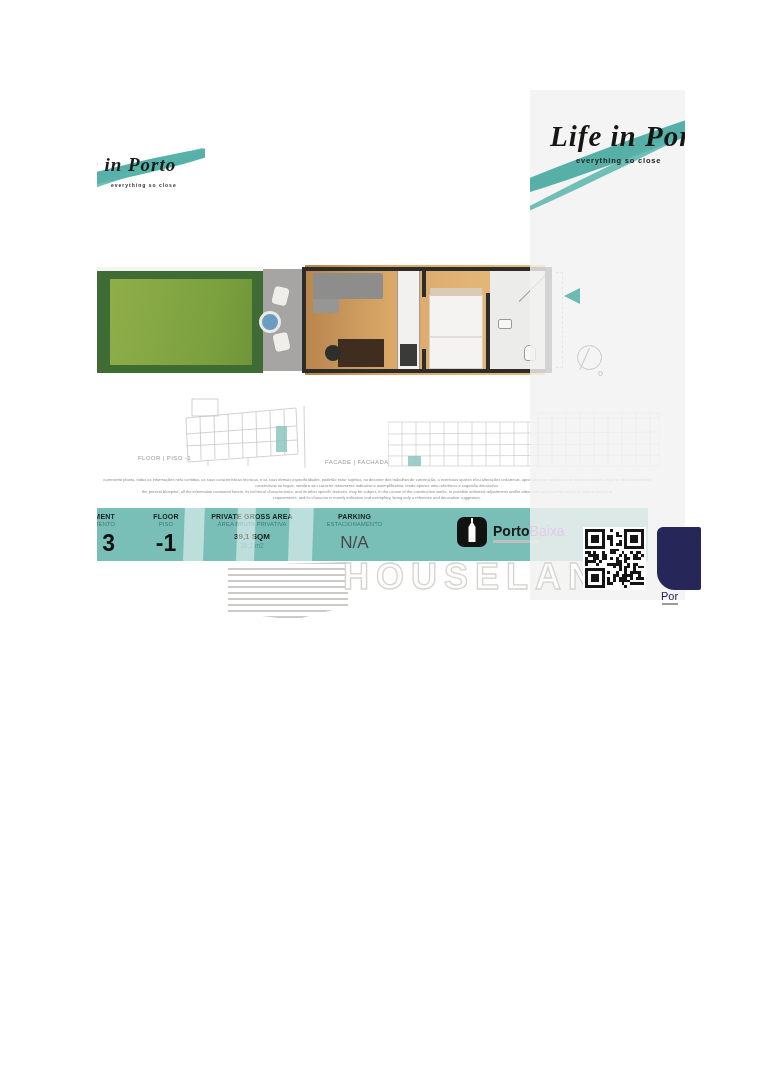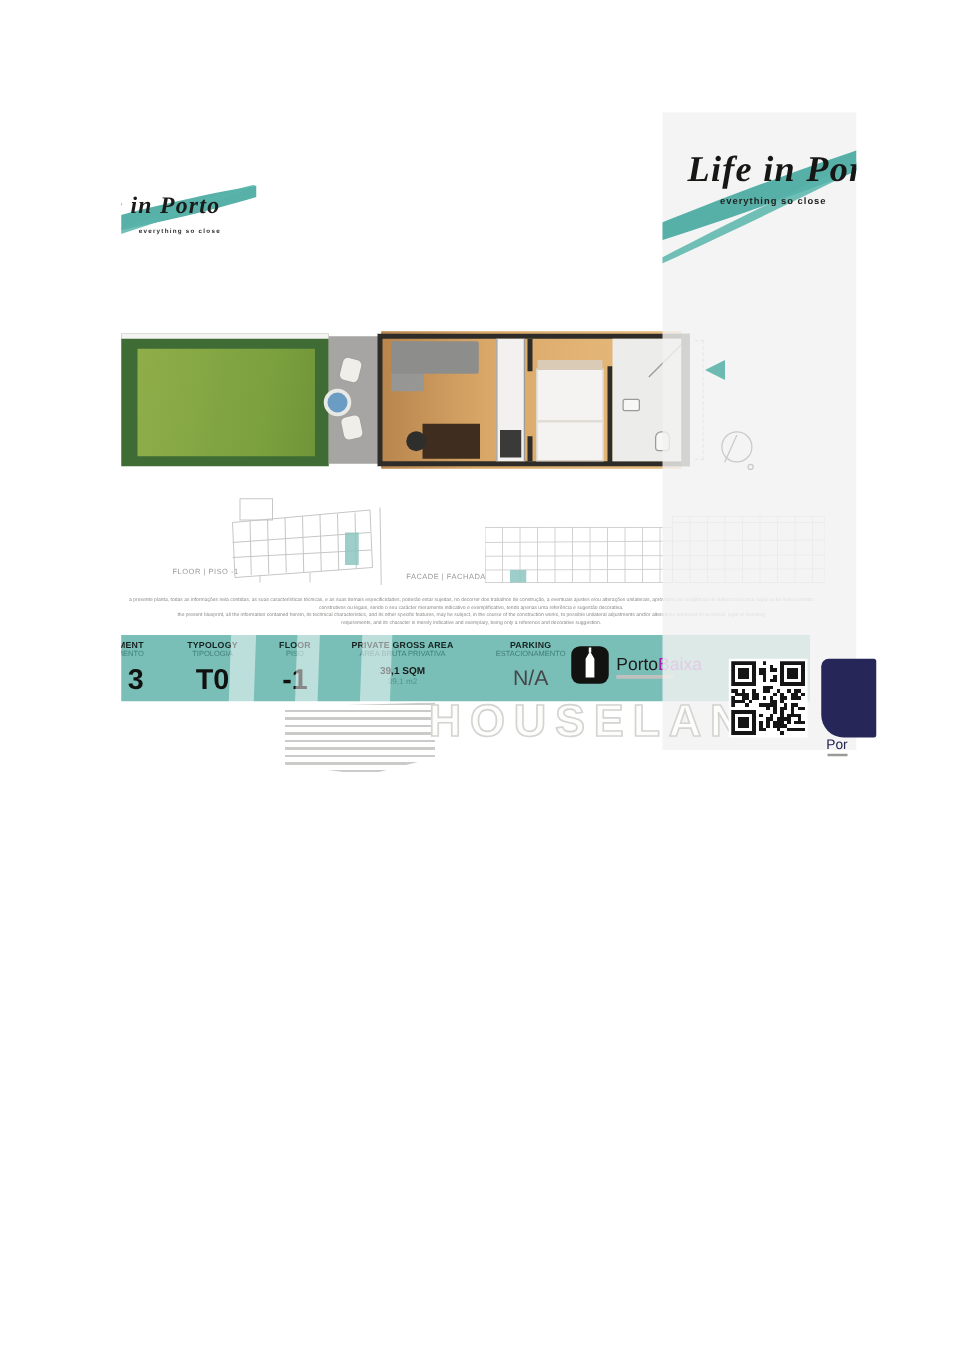--- a/index.html
+++ b/index.html
@@ -68,21 +68,21 @@
   .c1 { width:38px; overflow:hidden; }
   .c1in { position:absolute; right:20px; top:5px; text-align:right; white-space:nowrap; }
   .c2 { width:70px; } .c3 { width:62px; }
   .c4 { width:110px; } .c5 { width:95px; }
   .c4 .v1 { font-size:8px; font-weight:bold; color:#181817; line-height:11px; margin-top:3px; }
   .c4 .v2 { font-size:6.5px; color:#55938d; line-height:8px; }
   .c5 .val-na { font-size:17px; color:#46464a; line-height:26px; margin-top:2px; }
   .pb-logo { position:absolute; left:457px; top:517px; display:flex; align-items:flex-start; }
   .pb-icon { width:30px; height:30px; background:#121210; border-radius:7px; position:relative; flex:none; }
   .pb-name { margin-left:6px; margin-top:7px; font-size:14px; line-height:14px; white-space:nowrap; }
-  .pb-bold { font-weight:normal; color:#1a1a18; }
+  .pb-bold { font-weight:bold; color:#1a1a18; }
   .pb-light { color:#a21caf; }
   .pb-tagbar { margin-left:6px; width:46px; height:2.5px; background:#c0c0be; margin-top:2px; }
   .pb-text-col { display:flex; flex-direction:column; }
 
   
   .wm-bar { position:absolute; background:rgba(255,255,255,.5); transform:skewX(-2deg); }
   .wm-hatch { position:absolute; left:228px; top:562px; width:120px; height:58px; opacity:.75;
     background:repeating-linear-gradient(180deg,#b9b9b7 0 2px, transparent 2px 6px);
     clip-path:polygon(0 6%,100% 0,100% 76%,55% 100%,0 86%); }
   .wm-text { position:absolute; left:343px; top:556px; font-size:36px; font-weight:bold; letter-spacing:7px;
@@ -217,25 +217,20 @@
     <div>requirements, and its character is merely indicative and exemplary, being only a reference and decorative suggestion.</div>
   </div>
 
   <div class="spec">
     <div class="cell c1">
       <div class="c1in">
         <div class="lab">APARTMENT</div>
         <div class="sub">APARTAMENTO</div>
         <div class="val">3</div>
       </div>
-    </div>
-    <div class="cell c2">
-      <div class="lab">TYPOLOGY</div>
-      <div class="sub">TIPOLOGIA</div>
-      <div class="val">T0</div>
     </div>
     <div class="cell c3">
       <div class="lab">FLOOR</div>
       <div class="sub">PISO</div>
       <div class="val">-1</div>
     </div>
     <div class="cell c4">
       <div class="lab">PRIVATE GROSS AREA</div>
       <div class="sub">ÁREA BRUTA PRIVATIVA</div>
       <div class="v1">39,1 SQM</div>

